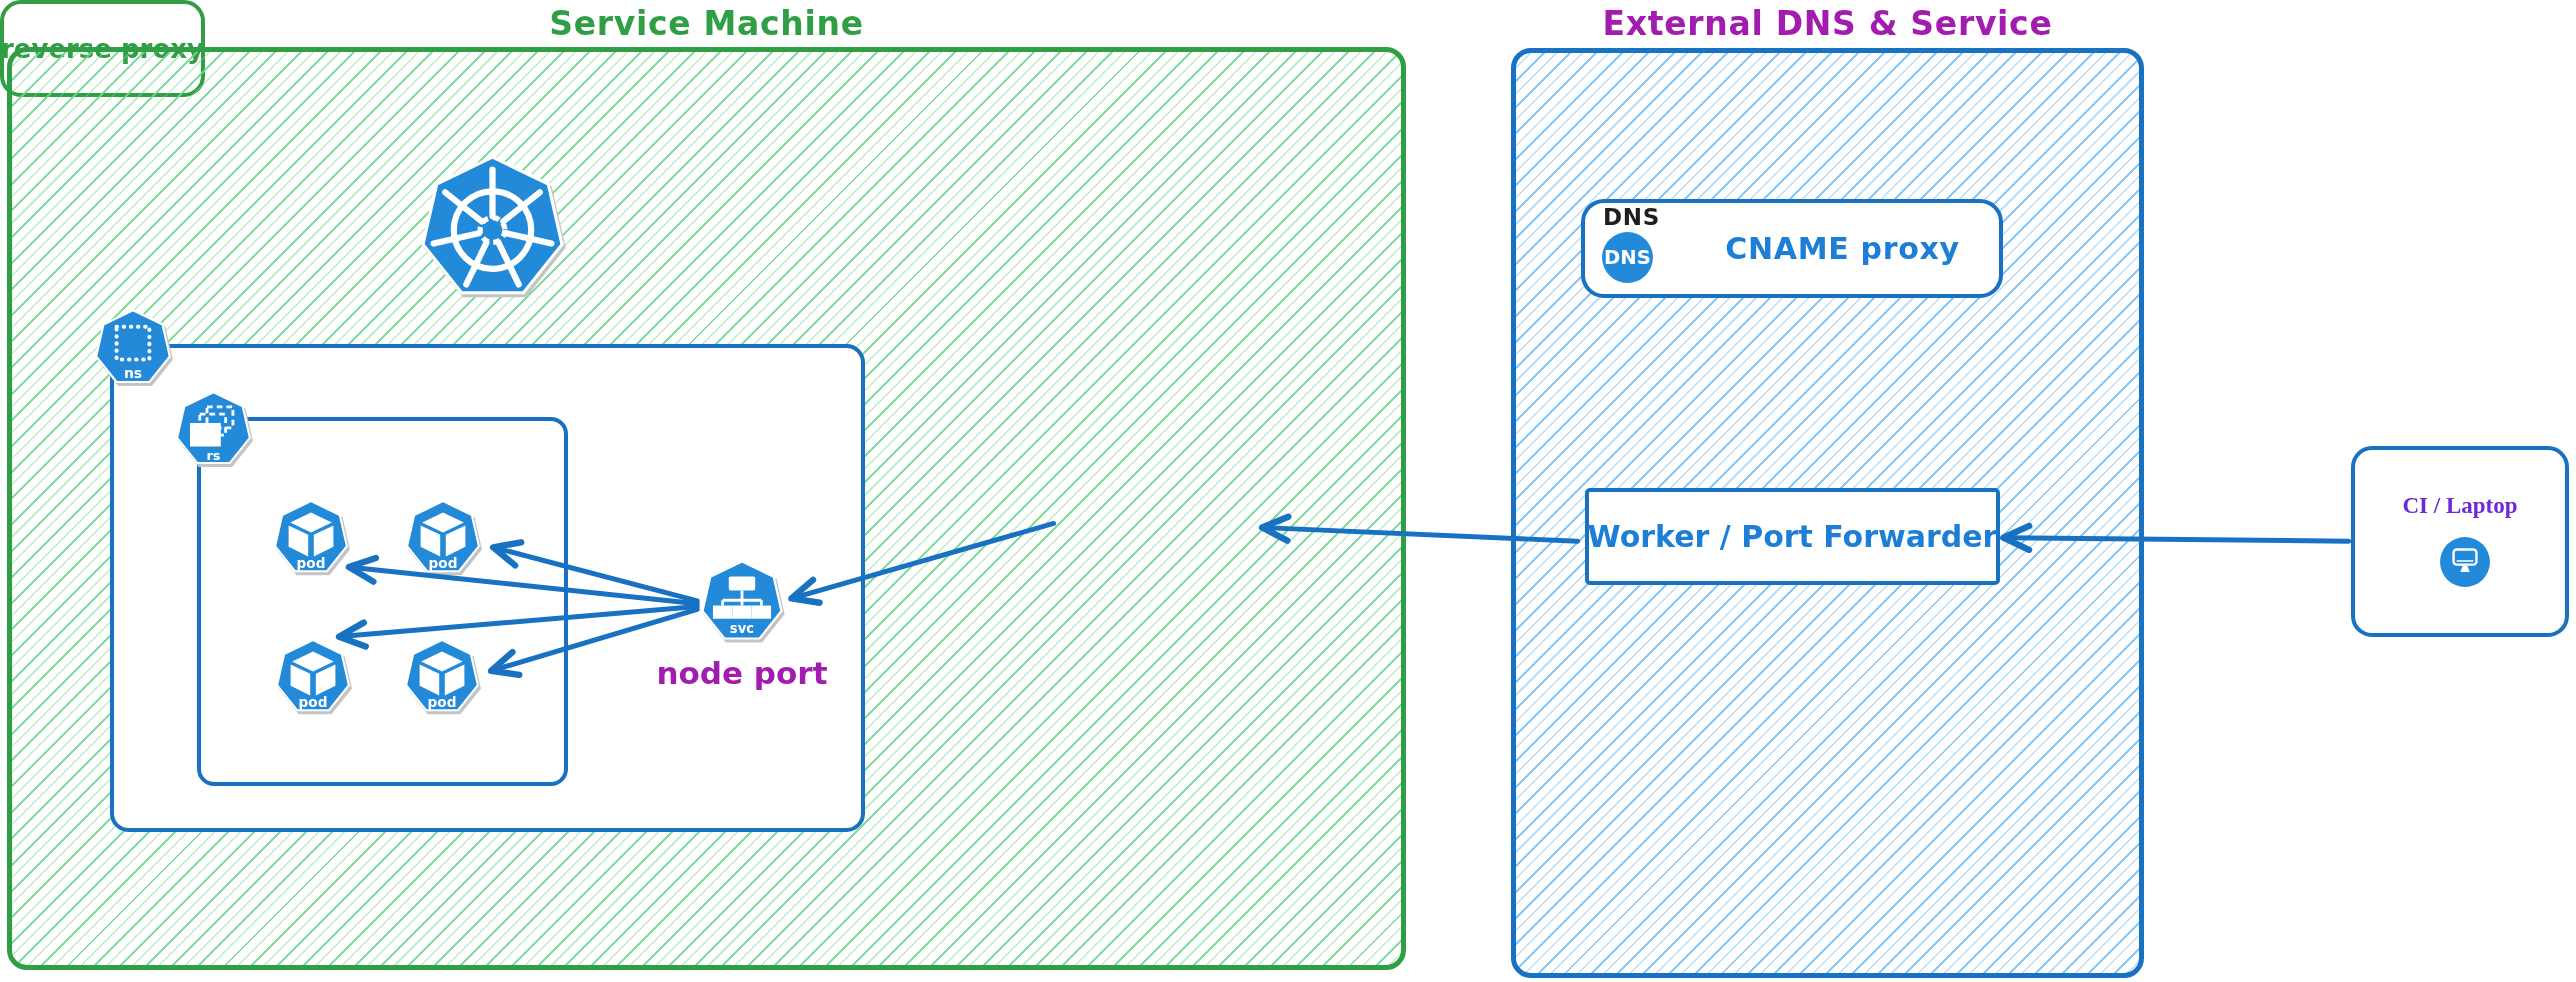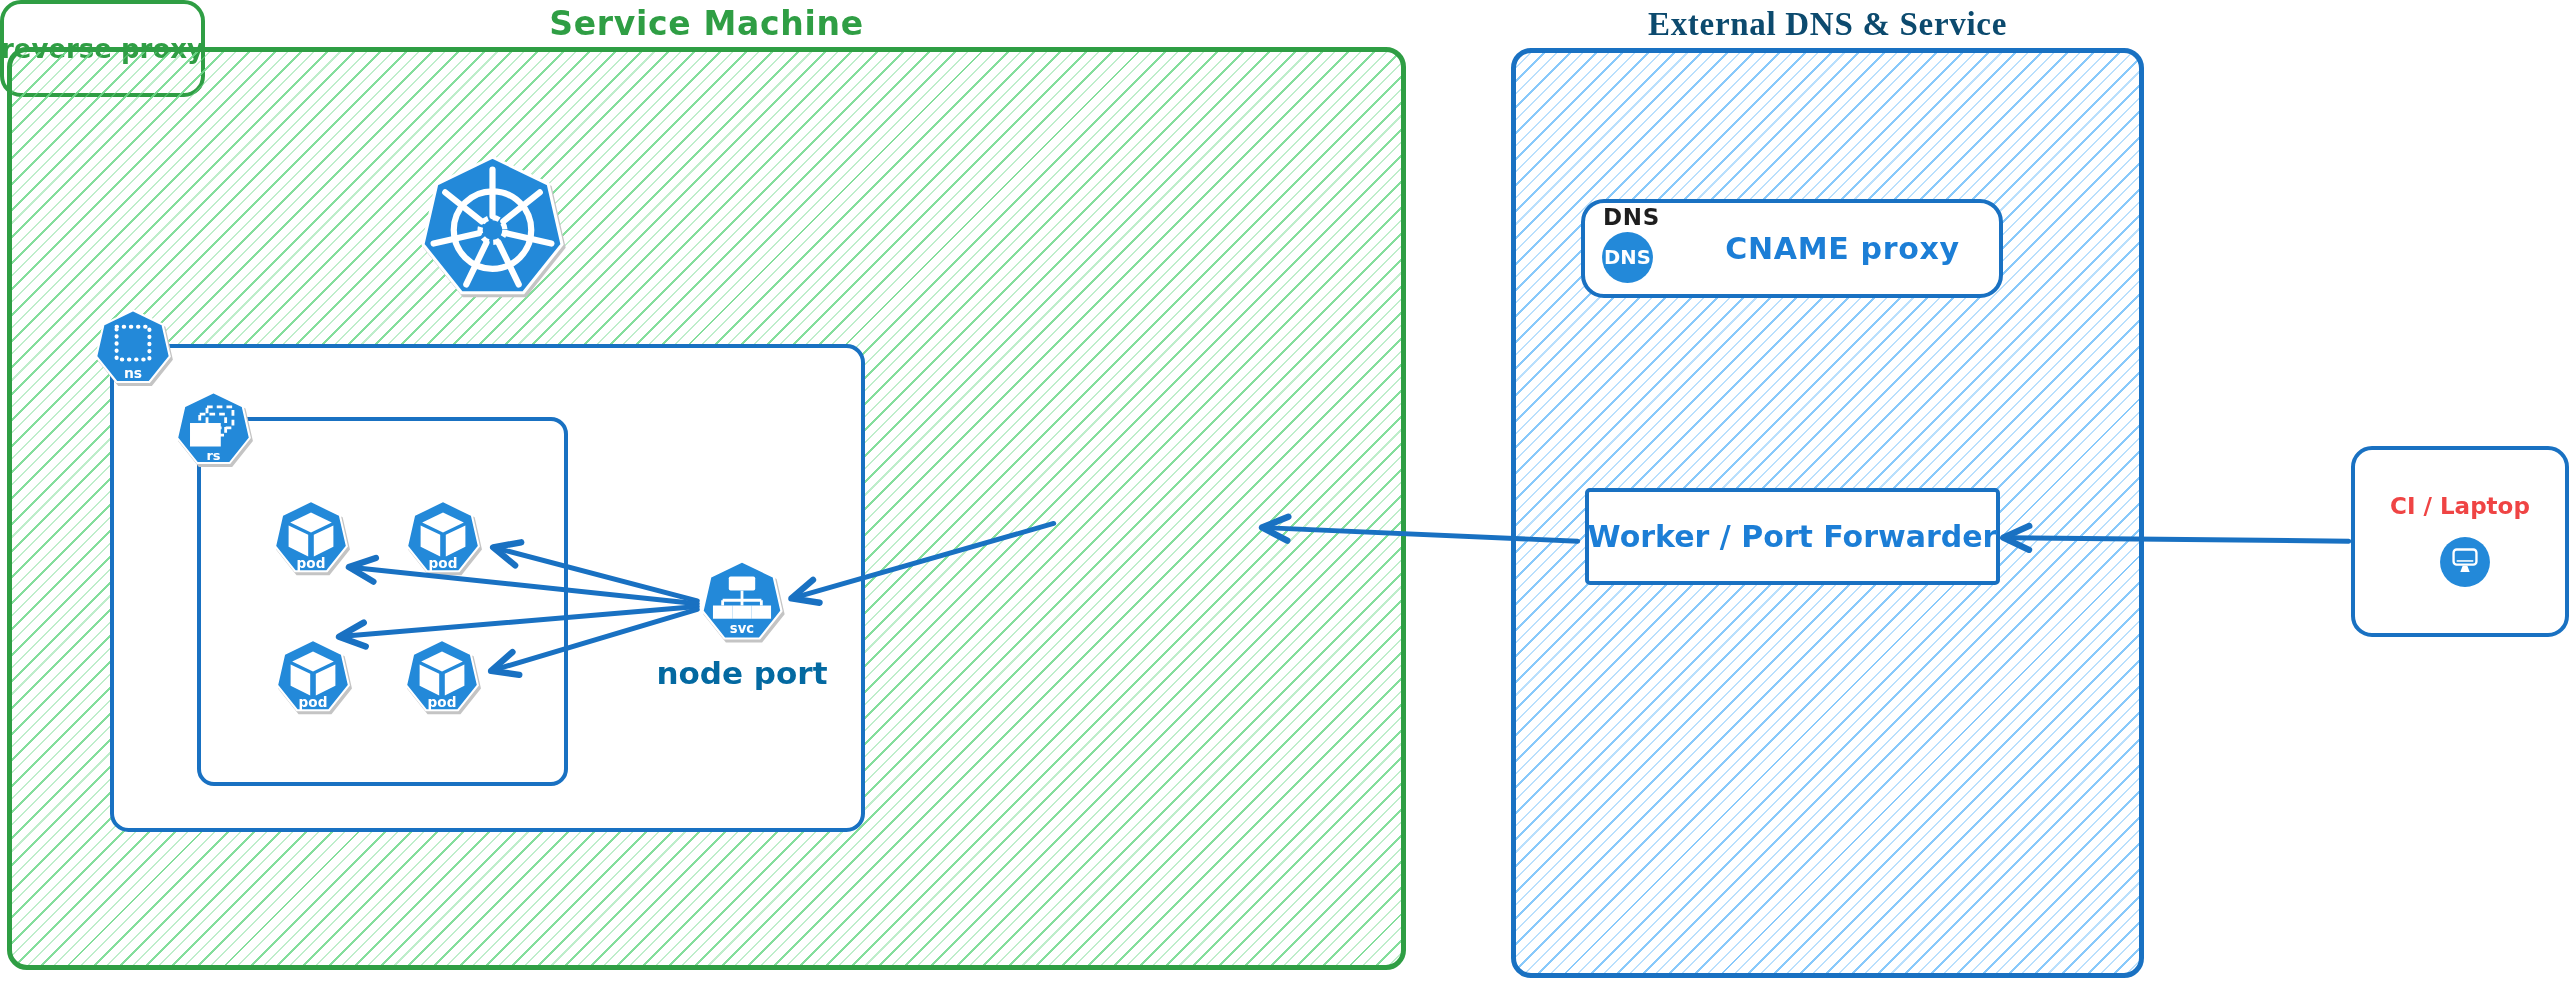--- a/index.html
+++ b/index.html
@@ -24,21 +24,21 @@
     border:5px solid #1971c2;
     background-image:
       repeating-linear-gradient(135deg, rgba(116,192,250,0.85) 0 2.1px, transparent 2.1px 18.5px),
       repeating-linear-gradient(135deg, transparent 0 9.2px, rgba(116,192,250,0.5) 9.2px 10.7px, transparent 10.7px 18.5px);
   }
   .group-title{
     position:absolute;top:4.3px;height:40px;line-height:40px;
     text-align:center;font-size:33px;font-weight:600;letter-spacing:0.7px;white-space:nowrap;
   }
   .vm-title{left:7px;width:1399px;color:#2f9e44;}
-  .dns-title{left:1511px;width:633px;color:#0c4a6e;font-family:Liberation Serif, serif;}
+  .dns-title{left:1511px;width:633px;color:#a21caf;}
   
   .panel{
     position:absolute;box-sizing:border-box;
     background:#ffffff;border:4.3px solid #1971c2;border-radius:18.5px;
   }
   .ns-box{left:110px;top:344px;width:755px;height:488px;}
   .rs-box{left:197px;top:417px;width:371px;height:369px;border-radius:17px;}
   .rp-box{
     left:1056px;top:479px;width:197px;height:89px;
     border:4.3px solid #2f9e44;border-radius:21px;
@@ -51,28 +51,28 @@
     display:flex;align-items:center;justify-content:center;
     color:#1c7ed6;font-size:30px;font-weight:600;white-space:nowrap;
   }
   .ci-box{left:2351px;top:446px;width:218px;height:191px;border-radius:21px;}
   
   .icon{position:absolute;}
   .hepta-shadow{filter:drop-shadow(2.1px 3.6px 0 #c4c4c4);}
   .label-text{
     position:absolute;text-align:center;white-space:nowrap;font-weight:600;
   }
-  .node-port-label{left:653px;top:655px;width:178px;font-size:31px;color:#0369a1;}
+  .node-port-label{left:653px;top:655px;width:178px;font-size:31px;color:#a21caf;}
   .dns-tag{left:1603px;top:204px;width:85px;text-align:left;font-size:23px;color:#1e1e1e;letter-spacing:0.7px;}
   .cname-label{
     position:absolute;left:1690px;top:199px;width:305px;height:99px;
     display:flex;align-items:center;justify-content:center;
     color:#1c7ed6;font-size:30px;font-weight:600;white-space:nowrap;letter-spacing:0.7px;
   }
-  .ci-label{left:2364px;top:493px;width:192px;font-size:23px;color:#ef4444;}
+  .ci-label{left:2364px;top:493px;width:192px;font-size:23px;color:#6d28d9;font-family:Liberation Serif, serif;}
   .arrow-layer{position:absolute;left:0;top:0;pointer-events:none;}
 </style>
 </head>
 <body>
 
 <div class="canvas">
 
   <div class="group-box vm-box"></div>
   <div class="group-box dns-box"></div>
   <div class="group-title vm-title">Service Machine</div>

